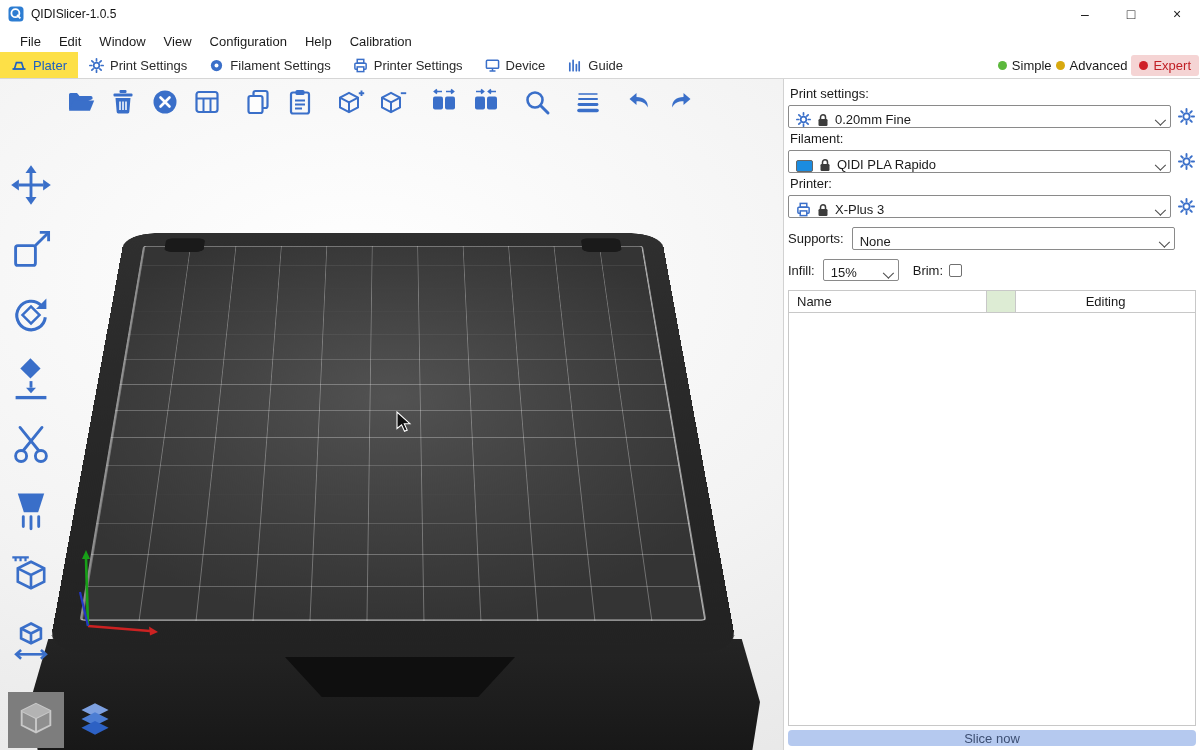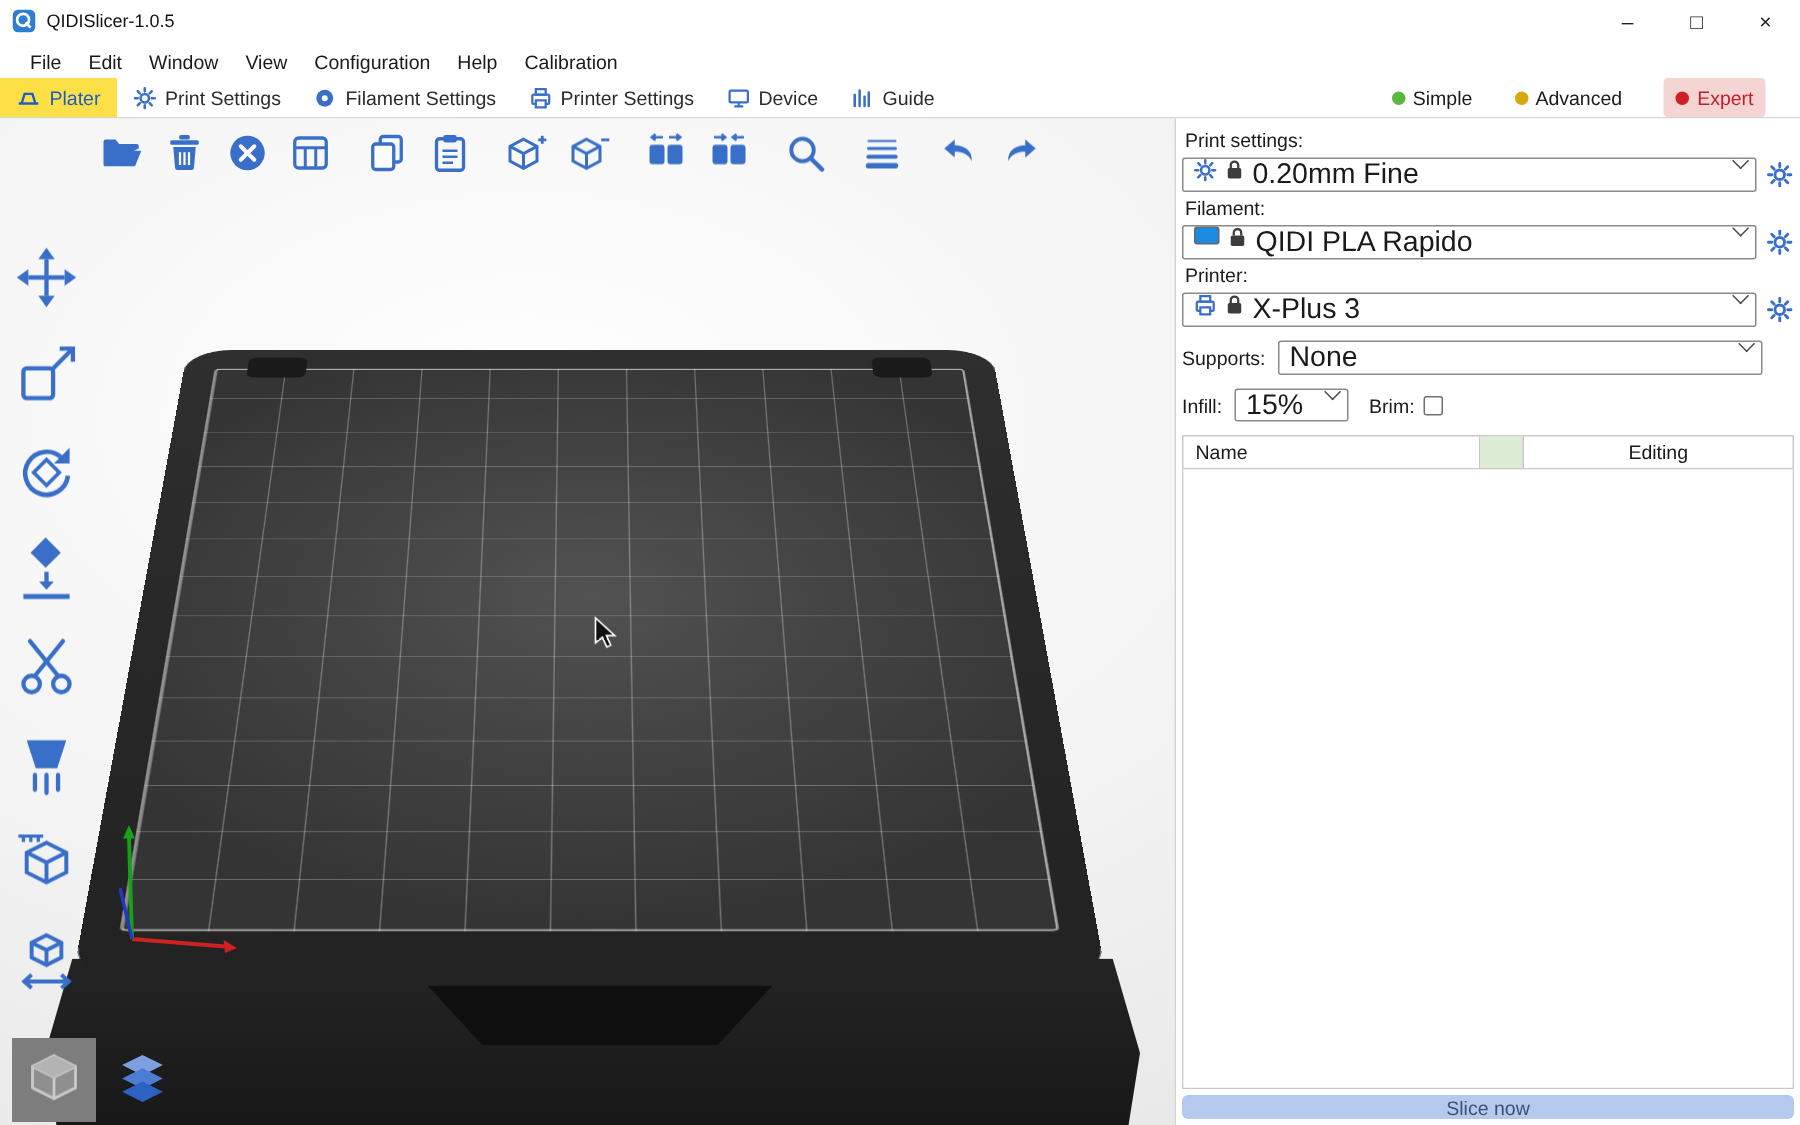--- a/index.html
+++ b/index.html
@@ -16,21 +16,21 @@
 
   
   .menubar{height:24px;display:flex;align-items:flex-end;padding-left:11px}
   .menu-item{font-size:13px;padding:3px 9px;border-radius:3px;cursor:default}
 
   
   .tabbar{height:27px;display:flex;align-items:stretch;border-bottom:1px solid #d6d6d6;background:#fff}
   .tab{display:flex;align-items:center;gap:6px;padding:0 11px;font-size:13px;color:#2b2b2b;cursor:default}
   .tab svg{flex:none}
   .tab.active{background:#fde047;color:#1b5fc4}
-  .modes{margin-left:auto;display:flex;gap:28px;padding-right:23px}
+  .modes{margin-left:auto;display:flex;align-items:center;gap:4px;padding-right:1px}
   .mode{display:flex;align-items:center;gap:5px;font-size:13px;cursor:default}
   .mode .dot{width:9px;height:9px;border-radius:50%}
   .mode.expert{background:#f5d4d4;border-radius:3px;padding:3px 8px;color:#c01e24;font-weight:400}
 
   
   .content{position:relative;height:671px}
   .viewport{position:absolute;left:0;top:0;width:783px;height:671px;overflow:hidden;
     background:radial-gradient(130% 95% at 45% 30%, #ffffff 0%, #f3f3f3 52%, #e4e4e4 100%)}
 
   
@@ -73,21 +73,21 @@
   .vs-btn{width:56px;height:56px;display:flex;align-items:center;justify-content:center;
     border:none;background:transparent;cursor:default}
   .vs-btn.active{background:#7d7d7d}
 
   
   .sidebar{position:absolute;left:783px;top:0;width:417px;height:671px;background:#fff;
     border-left:1px solid #d2d2d2;padding:4px 4px 4px 4px;display:flex;flex-direction:column}
   .sb-label{font-size:13px;margin:3px 2px 4px 2px}
   .combo-row{display:flex;align-items:center;gap:5px}
   .combo{flex:1;height:23px;border:1px solid #8a8a8a;border-radius:2px;background:#fff;
-    display:flex;align-items:flex-start;gap:6px;padding:0 7px;font-size:19px;cursor:default}
+    display:flex;align-items:flex-end;gap:6px;padding:0 7px;font-size:13px;cursor:default}
   .combo .arrow{margin-left:auto;width:8px;height:8px;border-right:1.6px solid #4a4a4a;
     border-bottom:1.6px solid #4a4a4a;transform:rotate(45deg) translate(-1px,-3px);flex:none}
   .gear-btn{width:20px;height:22px;display:flex;align-items:center;justify-content:center;
     background:none;border:none;color:#3a6fc9;cursor:default}
   .gear-svg{width:15px;height:15px;display:block}
   .gear-btn .gear-svg{width:17px;height:17px}
   .swatch{width:17px;height:12px;border-radius:2px;border:1px solid #666;flex:none}
   .row-line{display:flex;align-items:center;margin-top:9px;font-size:13px}
   .combo.small{flex:none;width:76px;height:22px}
   .checkbox{width:13px;height:13px;border:1px solid #707070;border-radius:2px;background:#fff;margin-left:6px}

